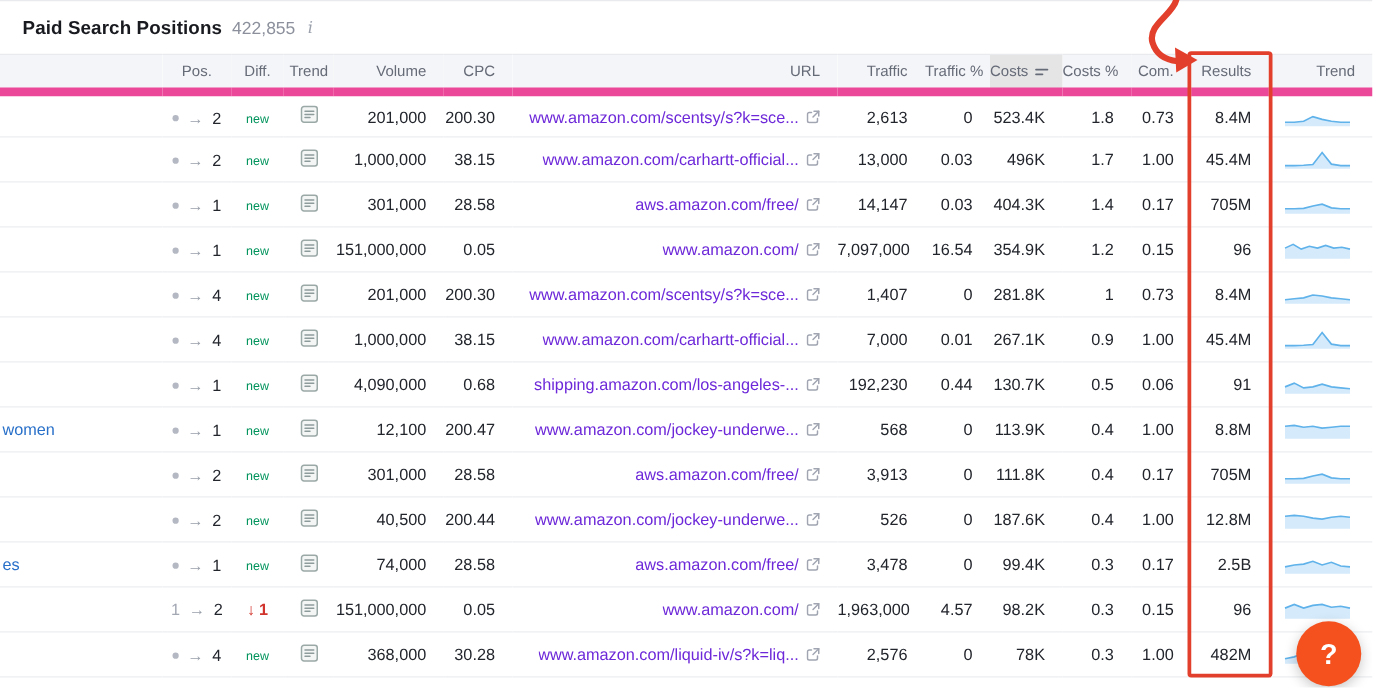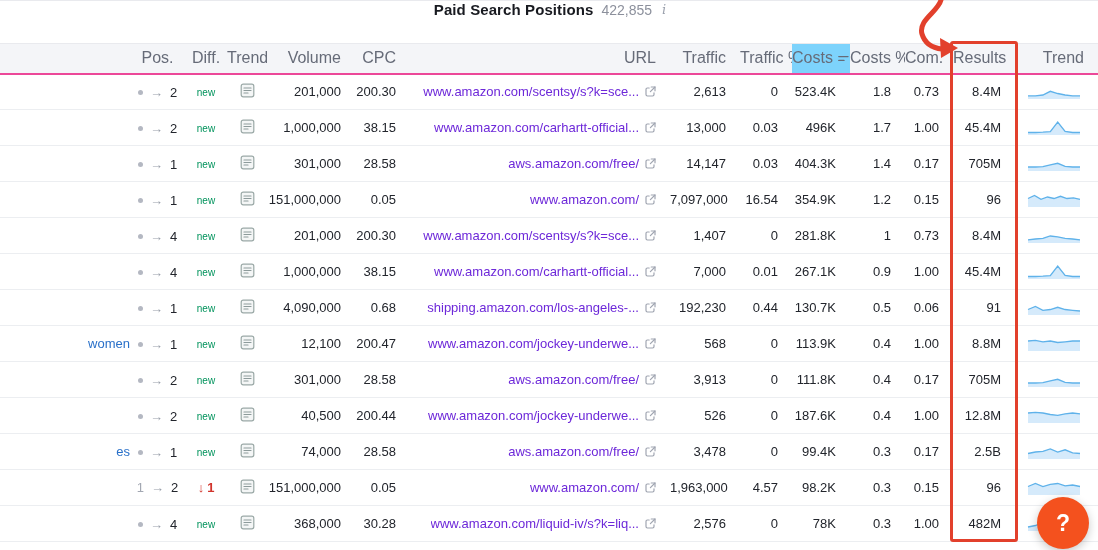--- a/index.html
+++ b/index.html
@@ -6,54 +6,54 @@
   html,body { margin:0; padding:0; }
   body {
     width:1098px; height:550px; overflow:hidden; position:relative;
     background:#fff; color:#22252c;
     font-family:"Liberation Sans","DejaVu Sans",sans-serif;
     --annot:#e2402c; --help:#f4511e;
   }
   
   .titlebar {
     height:43px; display:flex; align-items:center; justify-content:space-between;
-    padding:0 14px 0 18px; border-top:1px solid #e9eaee;flex-direction:column;
+    padding:0 14px 0 18px; border-top:1px solid #e9eaee;
   }
   .title-left { display:flex; align-items:center; gap:8px; }
   .title { font-size:15px; font-weight:700; color:#181a20; letter-spacing:.1px; }
   .count { font-size:14px; color:#8c909c; }
   .info-i { font-family:"DejaVu Serif",serif; font-style:italic; font-size:13px; color:#9ba1ad; cursor:pointer; padding:0 2px; }
   .title-right { display:flex; align-items:center; gap:10px; }
   .btn {
     display:inline-flex; align-items:center; gap:8px; height:30px; padding:0 12px;
     border:1px solid #ccd0d9; border-radius:8px; background:#fff;
     font-size:13px; color:#23262d; cursor:pointer; white-space:nowrap;
   }
   .badge {
     border:1px solid #ccd0d9; border-radius:10px; background:#fff;
     font-size:11px; color:#7d828e; padding:1px 7px; line-height:14px;
   }
   .icon svg { display:block; }
   
   table { border-collapse:collapse; table-layout:fixed; width:1098px; }
   thead th {
-    background:#f4f5f8; height:30px; font-size:16px; font-weight:400; color:#666b78;
-    border-top:1px solid #e9eaee; border-bottom:2px solid #ec4899;
+    background:#f4f5f8; height:30px; font-size:12px; font-weight:400; color:#666b78;
+    border-top:1px solid #e9eaee; border-bottom:7px solid #ec4899;
     padding:0 14px 0 0; white-space:nowrap; overflow:hidden;
   }
-  thead th.th-sorted { background:#7dd3fc; }
+  thead th.th-sorted { background:#e5e5e5; }
   .th-inner { display:inline-flex; align-items:center; gap:5px; }
   tbody td {
     height:36px; border-bottom:1px solid #eceef1; font-size:13px; color:#22252c;
     padding:0 14px 0 0; white-space:nowrap; overflow:hidden;
   }
   .al { text-align:right; padding-left:12px; }
   .ar { text-align:right; }
   .ac { text-align:center; padding-right:0; }
-  td.c-kw, th.c-kw { padding:0 0 0 2px; text-align:right; }
+  td.c-kw, th.c-kw { padding:0 0 0 2px; text-align:left; }
   a.kw { color:#2970c9; text-decoration:none; cursor:pointer; }
   .poswrap { display:inline-flex; align-items:center; gap:7px; justify-content:center; }
   .dot { width:5px; height:5px; border-radius:50%; background:#b4b8c2; display:inline-block; }
   .posfrom { color:#a2a7b2; font-size:13px; }
   .posarr { color:#9aa0ab; font-size:13px; }
   .posto { color:#22252c; }
   .diff-new { color:#00935c; font-size:10px; }
   .diff-down { color:#d1342c; font-size:13px; font-weight:700; }
   .diff-down .darr { font-weight:700; margin-right:3px; }
   a.url { color:#6d28d9; text-decoration:none; display:inline-flex; align-items:center; gap:6px; cursor:pointer; max-width:100%; }

